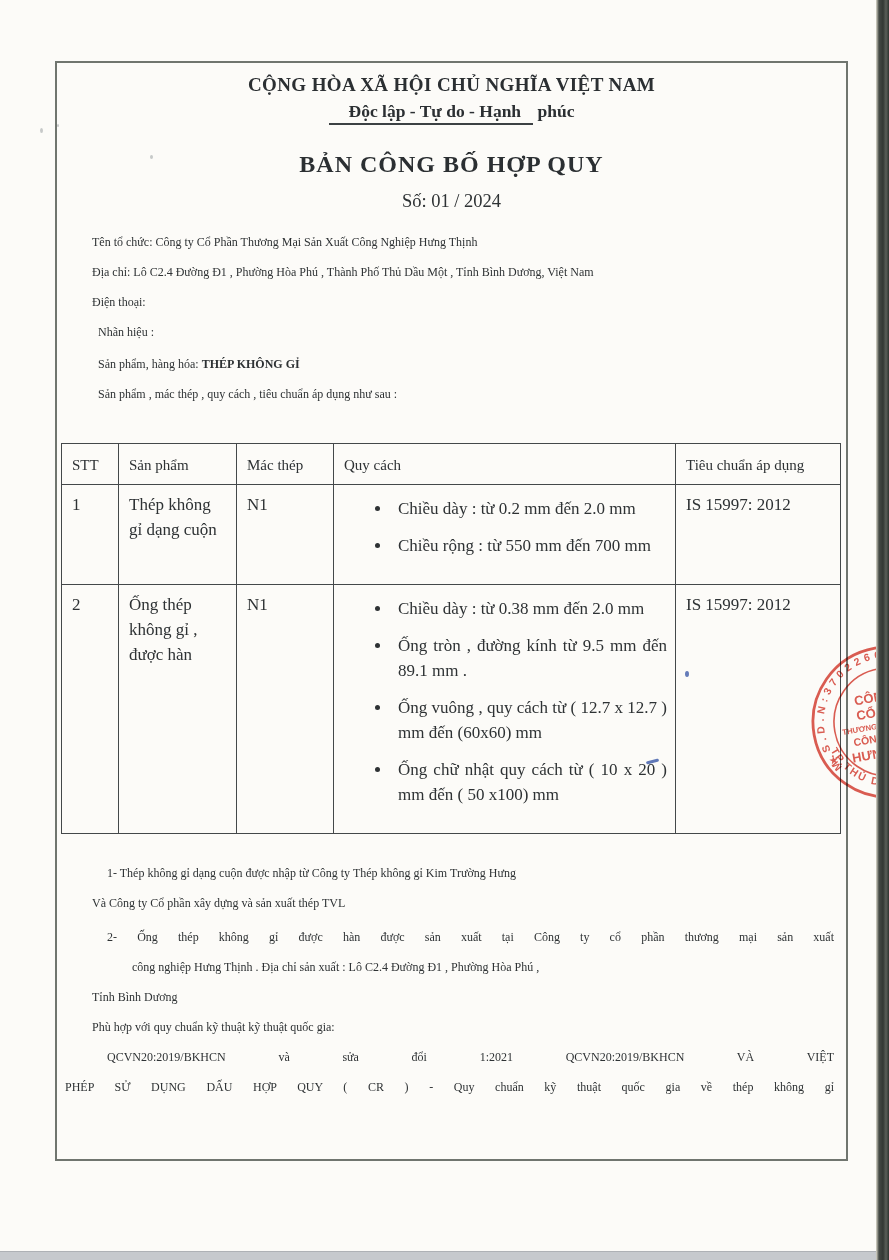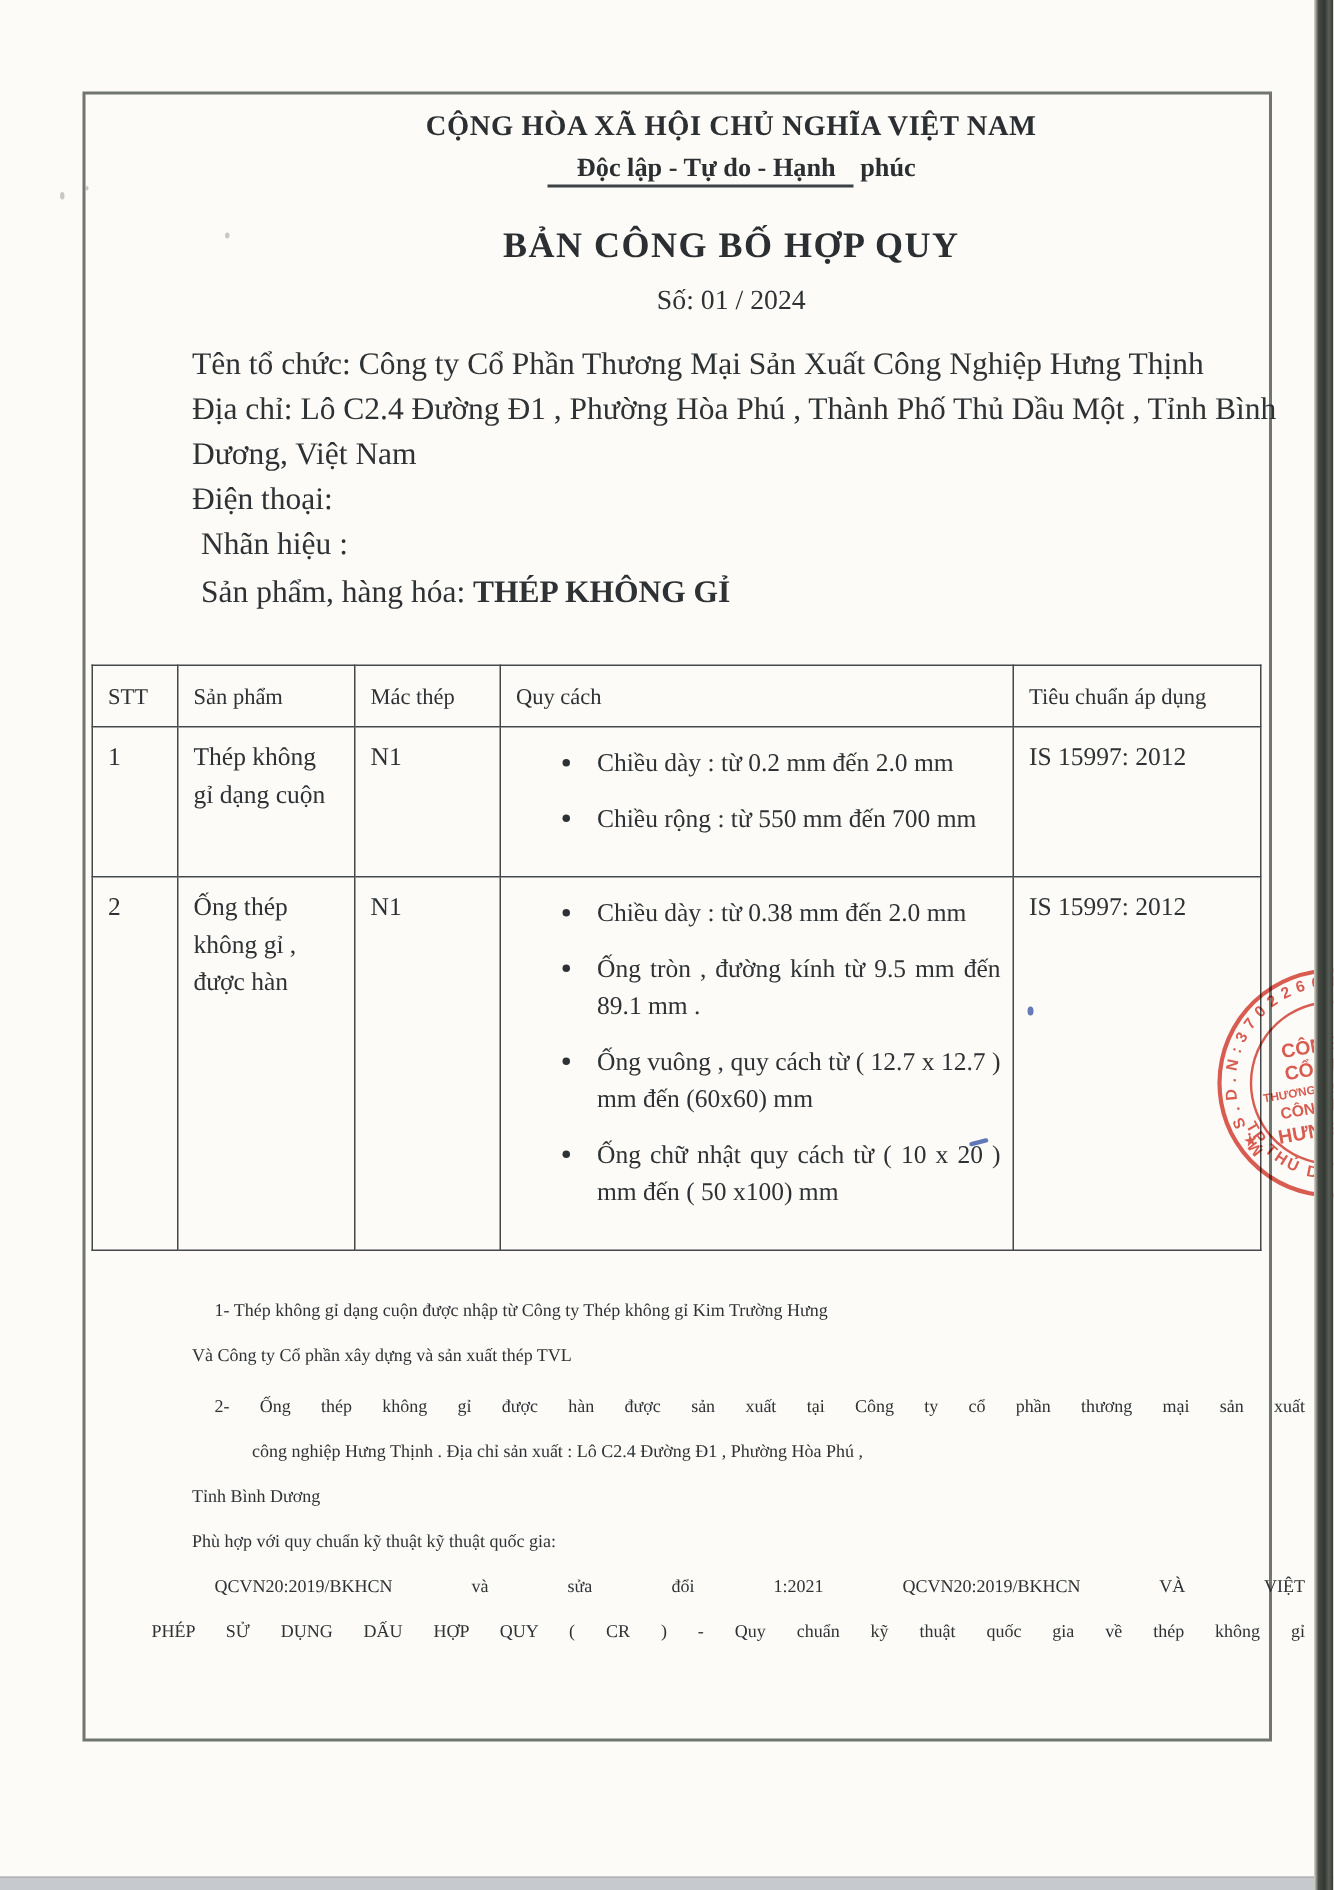--- a/index.html
+++ b/index.html
@@ -20,32 +20,32 @@
     background:#c6c9cd;border-top:1px solid #aeb1b5;
   }
   .speck{position:absolute;border-radius:50%;background:#9aa0a2;opacity:.55;z-index:2;}
   .blue-dash{position:absolute;left:646px;top:760px;width:13px;height:3px;background:#3857a8;transform:rotate(-14deg);border-radius:2px;opacity:.8;z-index:3;}
   .blue-dot{position:absolute;left:685px;top:671px;width:4px;height:6px;background:#3352a4;border-radius:50%;opacity:.75;z-index:3;}
 
   .frame{
     position:absolute;left:55px;top:61px;width:789px;height:1096px;
     border:2px solid #70756f;z-index:1;
   }
-  .abs{position:absolute;margin-left:36px;}
+  .abs{position:absolute;}
 
   
   .nat-header{left:0;top:11px;width:100%;text-align:center;}
   .nat-h1{font-size:19px;font-weight:bold;letter-spacing:.4px;color:#2b2f32;}
   .nat-h2{font-size:17.5px;font-weight:bold;margin-top:5px;color:#2b2f32;}
   .nat-h2 .u{border-bottom:2.5px solid #3c4144;padding:0 12px 2px 20px;}
   .doc-title{left:0;top:88px;width:100%;text-align:center;font-size:24px;font-weight:bold;letter-spacing:1px;color:#2b2f32;}
   .doc-number{left:0;top:128px;width:100%;text-align:center;font-size:18.5px;}
 
   
-  .info{left:35px;top:164px;width:750px;font-size:21px;line-height:30px;}
+  .info{left:35px;top:164px;width:750px;font-size:12px;line-height:30px;}
   .info p{margin:0;}
   .info p.ind{padding-left:6px;}
   .info p.sp{margin-top:2px;}
 
   
   table.products{
     left:4px;top:380px;width:779px;position:absolute;
     border-collapse:collapse;table-layout:fixed;
     font-size:17px;line-height:25px;color:#2e3234;
   }
@@ -92,20 +92,21 @@
 
     <div class="abs doc-title">BẢN CÔNG BỐ HỢP QUY</div>
     <div class="abs doc-number">Số: 01 / 2024</div>
 
     <div class="abs info">
       <p>Tên tổ chức: Công ty Cổ Phần Thương Mại Sản Xuất Công Nghiệp Hưng Thịnh</p>
       <p>Địa chỉ: Lô C2.4 Đường Đ1 , Phường Hòa Phú , Thành Phố Thủ Dầu Một , Tỉnh Bình Dương, Việt Nam</p>
       <p>Điện thoại:</p>
       <p class="ind">Nhãn hiệu :</p>
       <p class="ind sp"><span>Sản phẩm, hàng hóa: </span><b>THÉP KHÔNG GỈ</b></p>
+      <p class="ind">Sản phẩm , mác thép , quy cách , tiêu chuẩn áp dụng như sau :</p>
     </div>
 
     <table class="products">
       <colgroup>
         <col class="col-stt">
           <col class="col-sp">
           <col class="col-mt">
           <col class="col-qc">
           <col class="col-tc">
       </colgroup>

